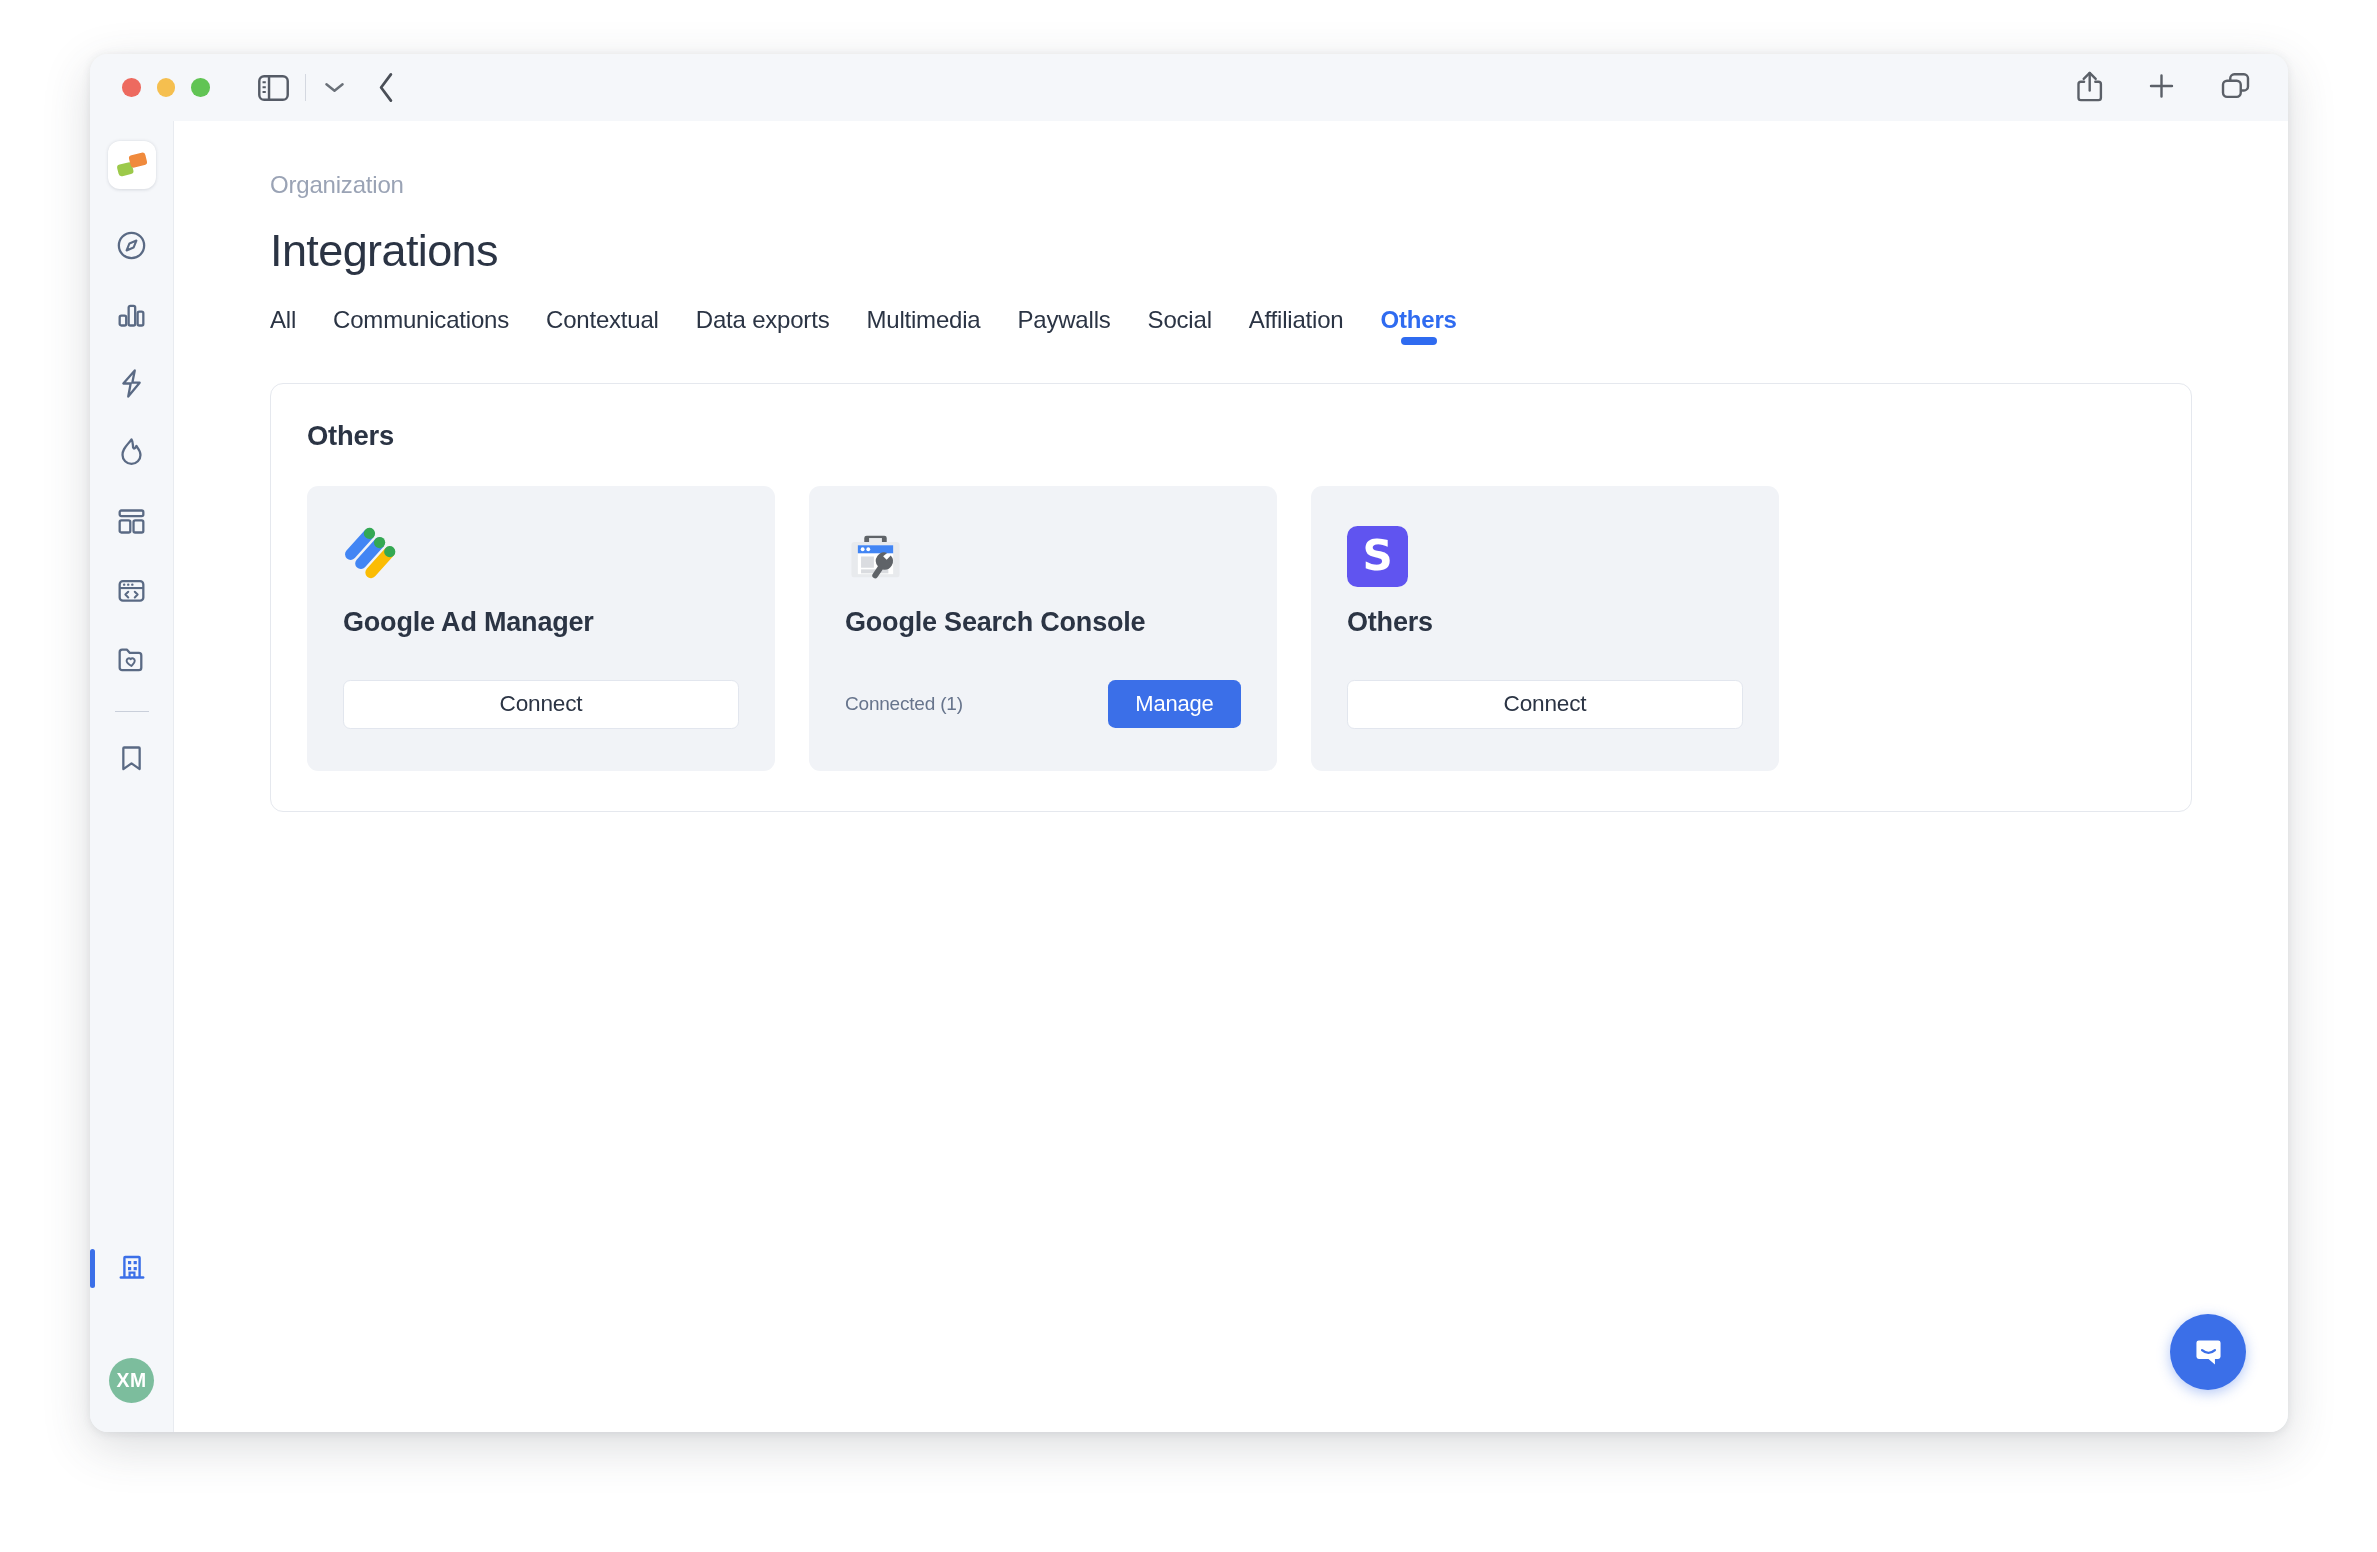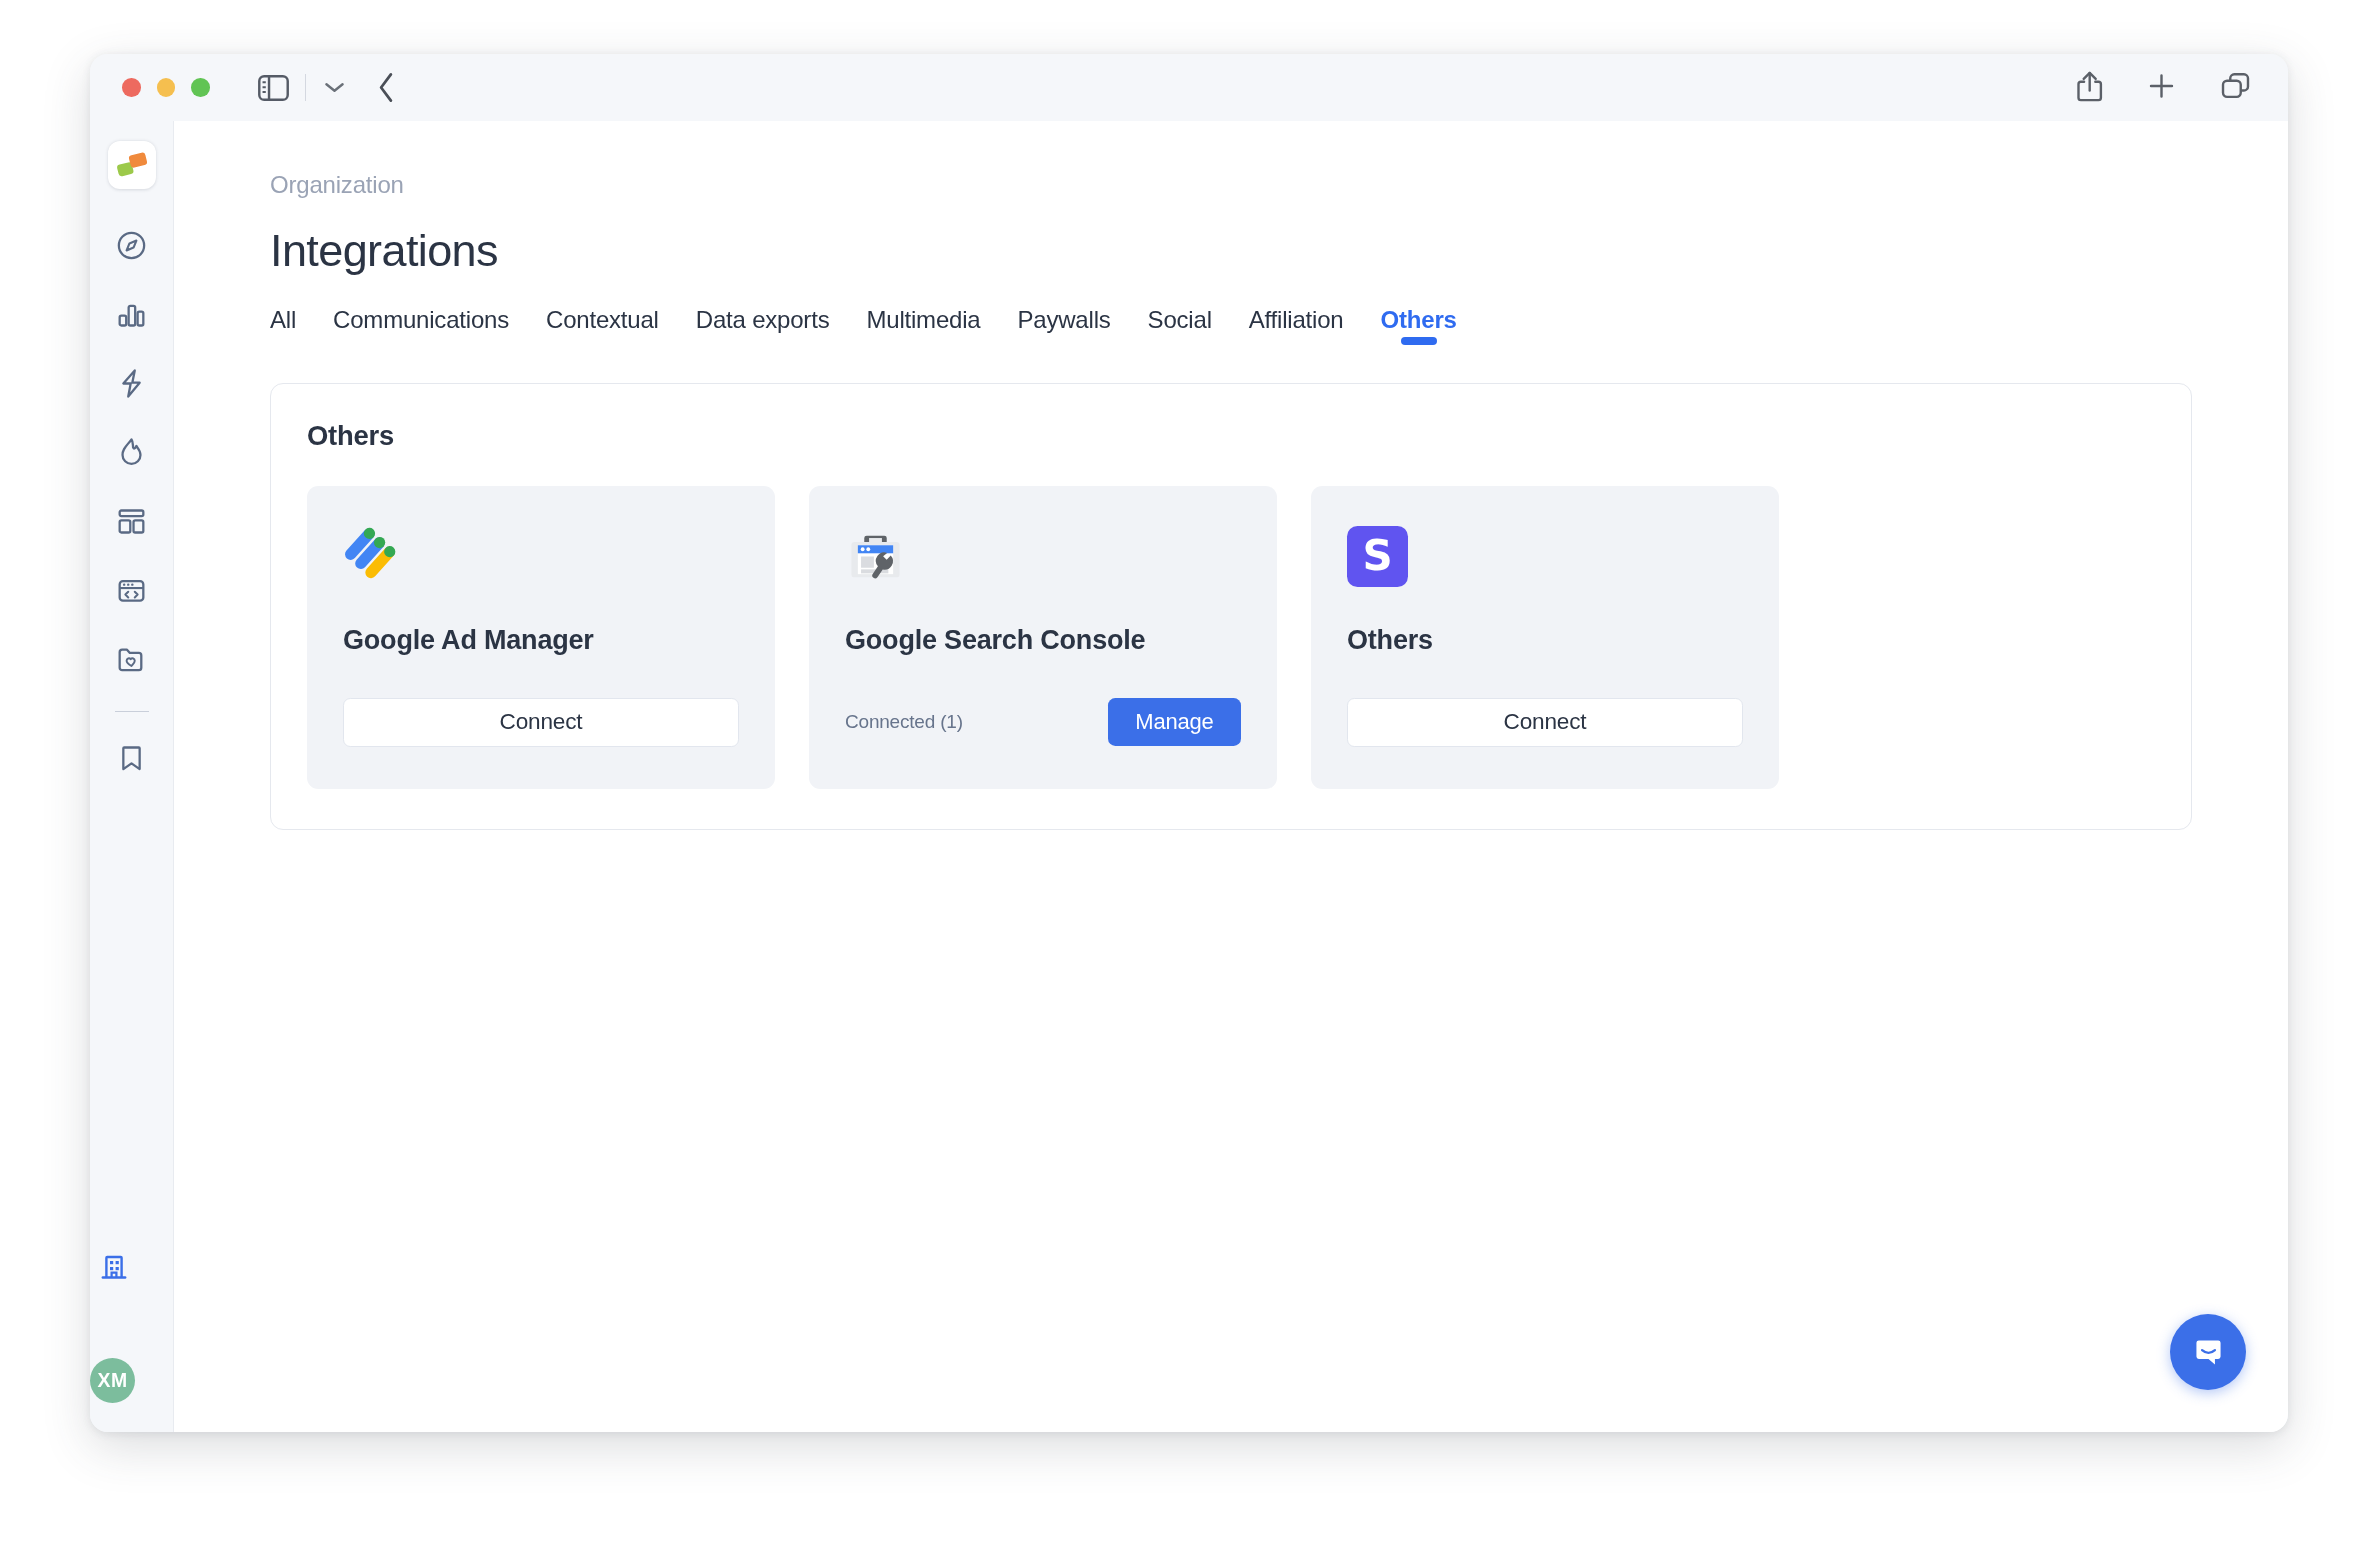--- a/index.html
+++ b/index.html
@@ -66,21 +66,21 @@
     box-shadow:0 0.8px 3.2px rgba(50,60,80,.16);
     display:flex; align-items:center; justify-content:center;
     margin-bottom:34px;
   }
   .rail-item{
     width:48px; height:48px; margin-bottom:21px;
     display:flex; align-items:center; justify-content:center;
     position:relative; color:#5a6a84;
   }
   .rail-sep{ width:34px; height:1.6px; background:#c9cfda; margin:4.8px 0 24px; }
-  .rail-bottom{ position:absolute; bottom:29px; left:0; width:100%; display:flex; flex-direction:column; align-items:flex-start; }
+  .rail-bottom{ position:absolute; bottom:29px; left:0; width:100%; display:flex; flex-direction:column; align-items:center; }
   .rail-item.active{ color:#3b6fe8; }
   .rail-item.active:before{
     content:""; position:absolute; left:-18px; top:4.8px;
     width:5.6px; height:39px; border-radius:3.2px; background:#3b6fe8;
   }
   .avatar{
     width:45px; height:45px; border-radius:50%;
     background:#7cbd9d; color:#fff; font-size:19.4px; font-weight:700;
     display:flex; align-items:center; justify-content:center; letter-spacing:0.4px;
     margin-top:45px;
@@ -109,21 +109,21 @@
   .panel-title{ font-size:27.4px; font-weight:700; color:#2b3444; letter-spacing:-0.2px; }
   .panel-desc{ font-size:22.6px; color:#67748c; margin-top:19.4px; letter-spacing:-0.2px; }
 
   .cards{ display:flex; gap:34px; margin-top:34px; }
   .card{
     width:468px; background:#f1f3f7; border-radius:11.3px;
     padding:36px 36px 42px 36px;
     display:flex; flex-direction:column;
   }
   .card-icon{ height:69px; display:flex; align-items:center; }
-  .card-name{ font-size:27px; font-weight:700; color:#2b3444; margin-top:34px; letter-spacing:-0.2px; }
+  .card-name{ font-size:27px; font-weight:700; color:#2b3444; margin-top:16px; letter-spacing:-0.2px; }
   .card-actions{ margin-top:42px; display:flex; align-items:center; }
   .btn-connect{
     flex:1; height:49px; background:#fff; border:0.8px solid #e2e6ee; border-radius:7.3px;
     font-size:22.6px; color:#2b3444; display:flex; align-items:center; justify-content:center;
     font-family:inherit; cursor:pointer; letter-spacing:-0.2px;
   }
   .connected-row{ display:flex; align-items:center; justify-content:space-between; width:100%; }
   .connected-text{ font-size:19px; color:#67748c; letter-spacing:-0.2px; }
   .btn-manage{
     background:#3b6fe8; color:#fff; border:none; border-radius:7.3px;

